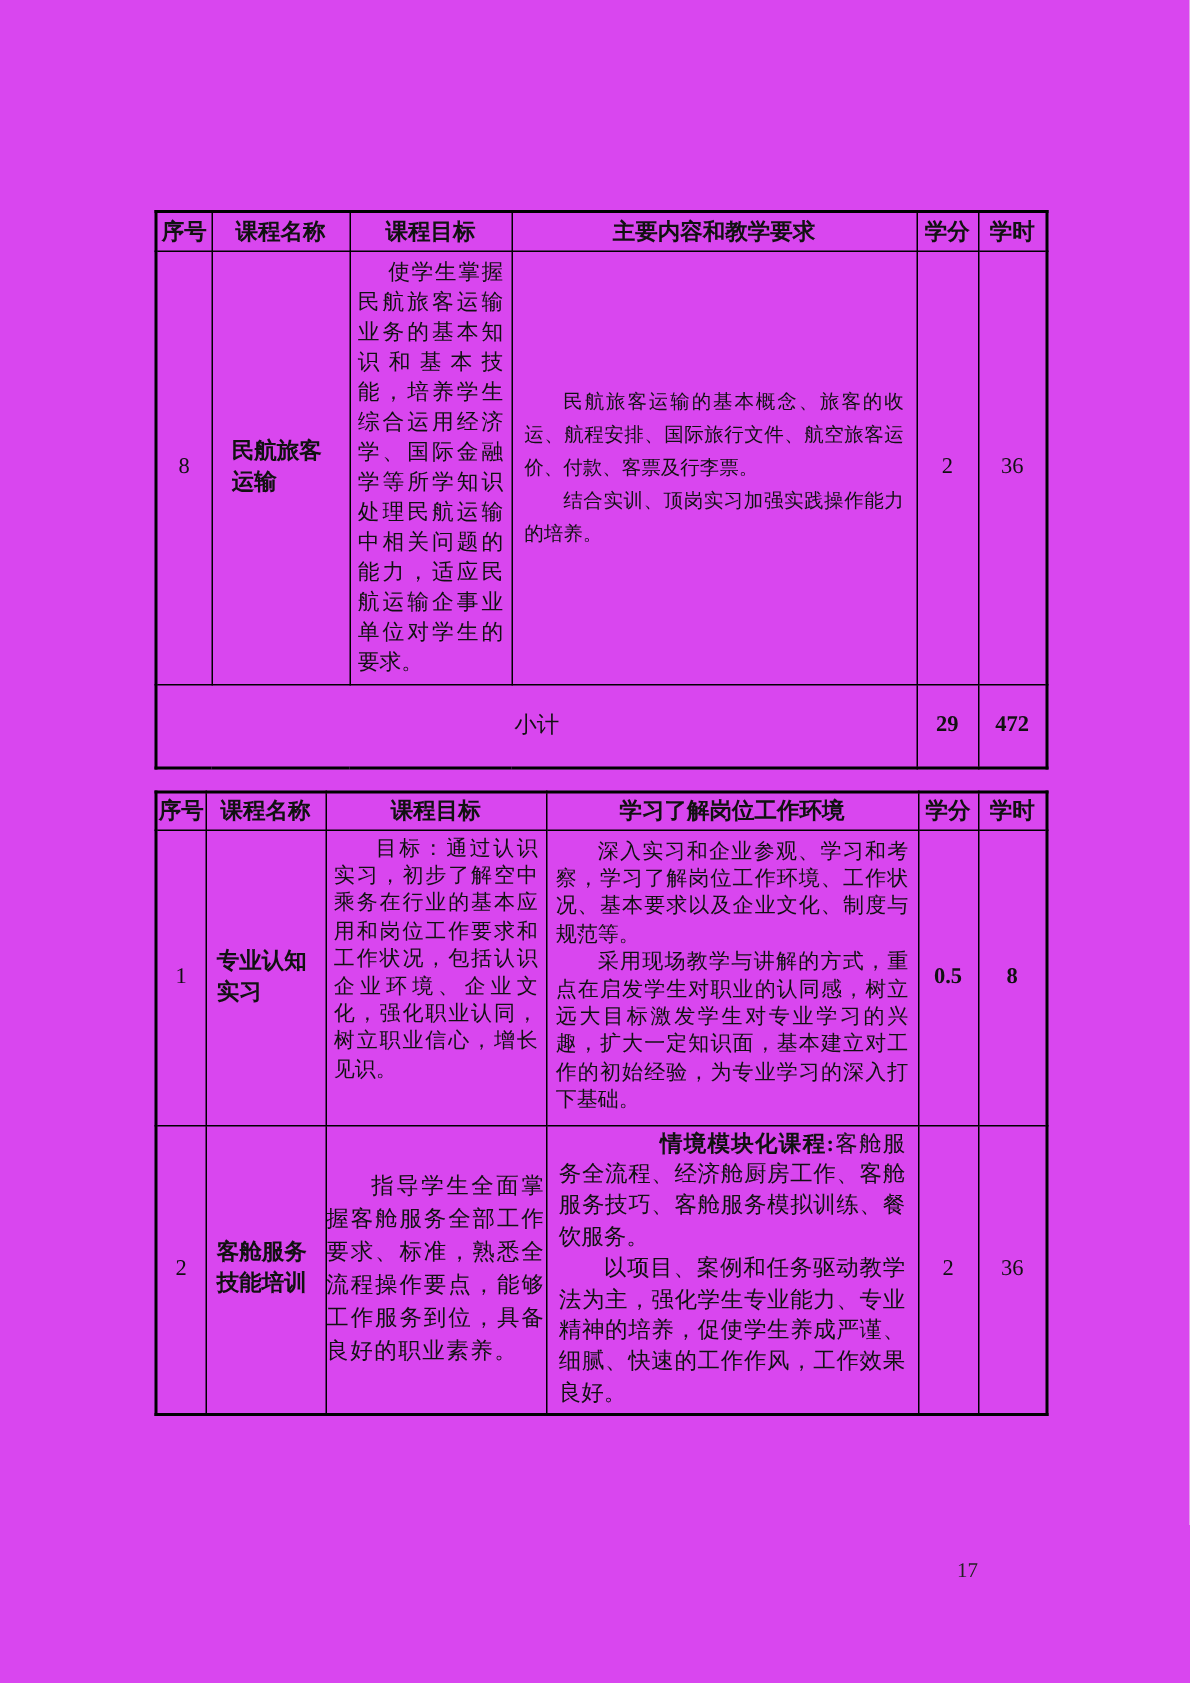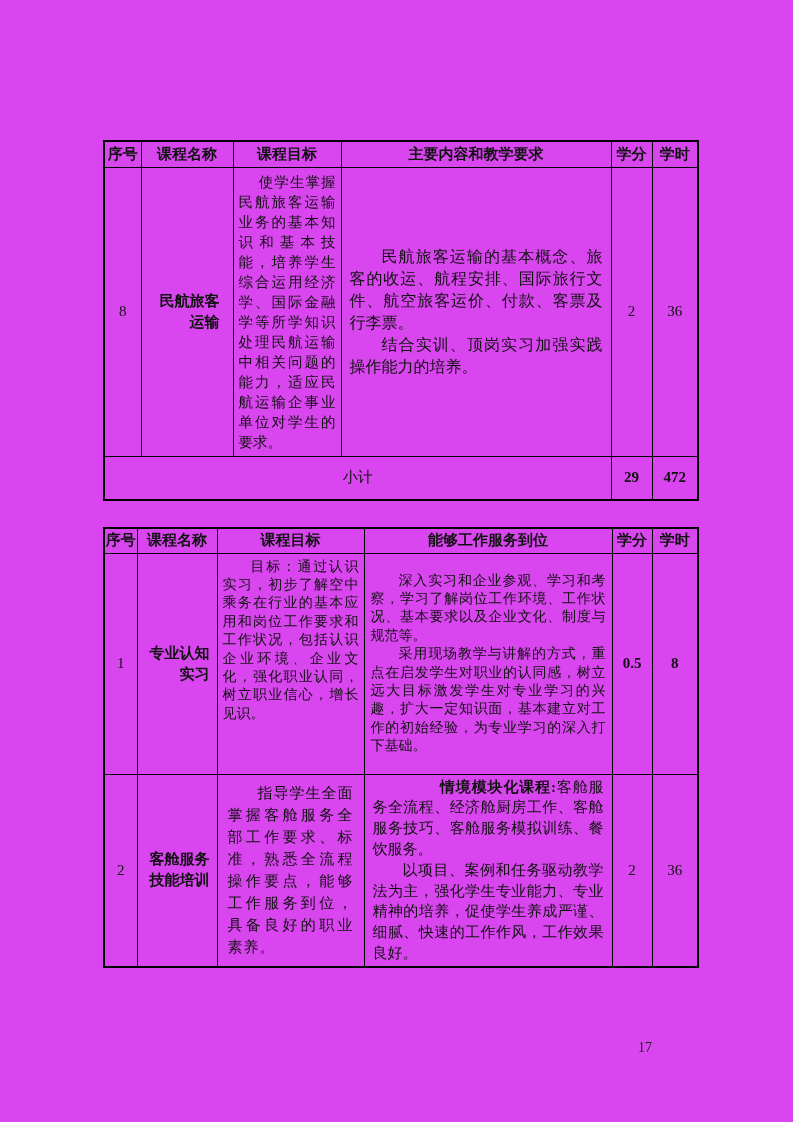--- a/index.html
+++ b/index.html
@@ -19,45 +19,45 @@
   .doc-table th, .doc-table td { border:1px solid #000; box-sizing:border-box; overflow:hidden; }
   .doc-table th {
     font-weight:bold; font-size:15px; text-align:center;
     padding:2px 0; white-space:nowrap;
   }
   .t1 thead tr { height:26px; }
   .t2 thead tr { height:25px; }
 
   td.c-no { text-align:center; vertical-align:middle; font-size:15px; }
   td.c-name {
-    text-align:right; vertical-align:middle; font-weight:bold;
+    text-align:left; vertical-align:middle; font-weight:bold;
     font-size:15px; line-height:21px; padding:0 13px;
   }
   .t2 td.c-name { padding:12px 7px; }
   td.c-num { text-align:center; vertical-align:middle; font-size:15px; }
   td.c-num.bold { font-weight:bold; }
 
   td.c-obj { vertical-align:top; text-align:justify; }
   td.c-obj p { margin:0; }
   .t1 td.c-obj { font-size:14.5px; line-height:20px; padding:4px 5px; }
   .t1 td.c-obj p { text-indent:1.4em; }
   .t2 tr.r1 td.c-obj { font-size:14px; line-height:18.4px; padding:4px 5px; }
   .t2 tr.r1 td.c-obj p { text-indent:2em; }
-  .t2 tr.r2 td.c-obj { vertical-align:middle; font-size:15px; line-height:22px; padding:0 10px; letter-spacing:1px; }
+  .t2 tr.r2 td.c-obj { vertical-align:middle; font-size:15px; line-height:22px; padding:0 0; letter-spacing:1px; }
   .t2 tr.r2 td.c-obj p { text-indent:2em; }
 
   td.c-content { text-align:justify; }
   td.c-content p { margin:0; text-indent:2em; }
-  .t1 td.c-content { vertical-align:middle; font-size:16px; line-height:22px; padding:2px 8px; }
-  .t2 tr.r1 td.c-content { vertical-align:top; font-size:14px; line-height:18.4px; padding:18px 6px; }
+  .t1 td.c-content { vertical-align:middle; font-size:13px; line-height:22px; padding:2px 8px; }
+  .t2 tr.r1 td.c-content { vertical-align:top; font-size:14px; line-height:18.4px; padding:6px 6px; }
   .t2 tr.r2 td.c-content { vertical-align:middle; font-size:15px; line-height:20.8px; padding:2px 8px; }
   .t2 tr.r2 td.c-content p.p1 { text-indent:1.3em; }
   .lead-bold { font-weight:bold;margin-left:48px; }
 
-  tr.subtotal { height:44px; }
+  tr.subtotal { height:56px; }
   tr.subtotal td.c-label { text-align:center; vertical-align:middle; font-size:15px; }
 
   .tbl-title {
     position:absolute; left:103px; top:501px; width:594px;
     text-align:center; font-size:17px; white-space:nowrap;
   }
 
   .page-footer {
     position:absolute; left:585px; top:1040px; width:120px;
     display:flex; align-items:center; justify-content:center;
@@ -122,21 +122,21 @@
         <col style="width:147px">
       <col style="width:248px">
         <col style="width:40px">
         <col style="width:46px">
     </colgroup>
     <thead>
       <tr>
         <th>序号</th>
         <th>课程名称</th>
         <th>课程目标</th>
-        <th>能够工作服务到位</th>
+        <th>学习了解岗位工作环境</th>
         <th>学分</th>
         <th>学时</th>
       </tr>
     </thead>
     <tbody>
       <tr class="r1" style="height:166px">
         <td class="c-no">1</td>
         <td class="c-name">专业认知实习</td>
         <td class="c-obj">
           <p>目标：通过认识实习，初步了解空中乘务在行业的基本应用和岗位工作要求和工作状况，包括认识企业环境、企业文化，强化职业认同，树立职业信心，增长见识。</p>

